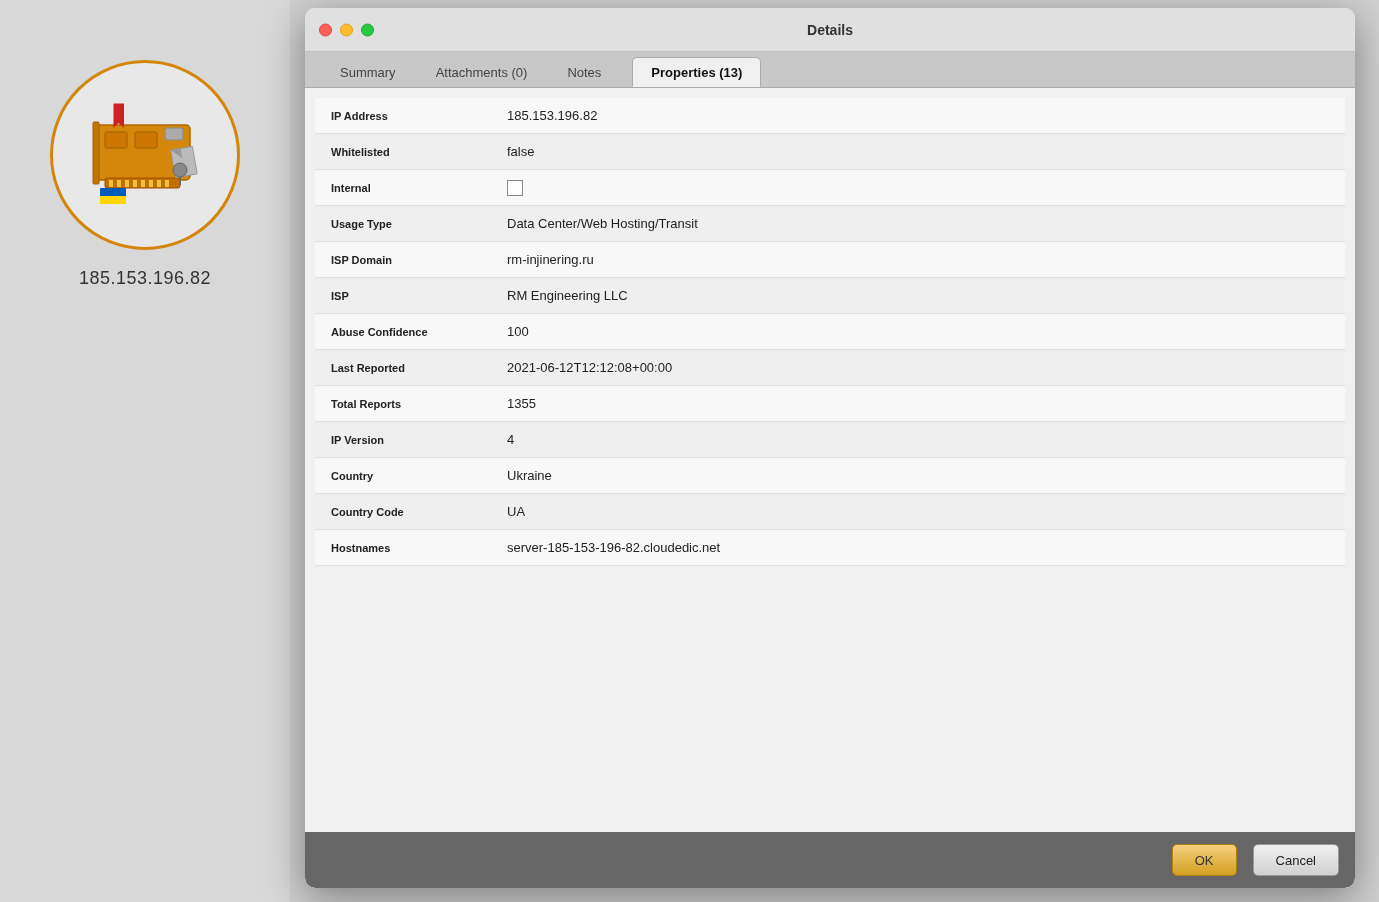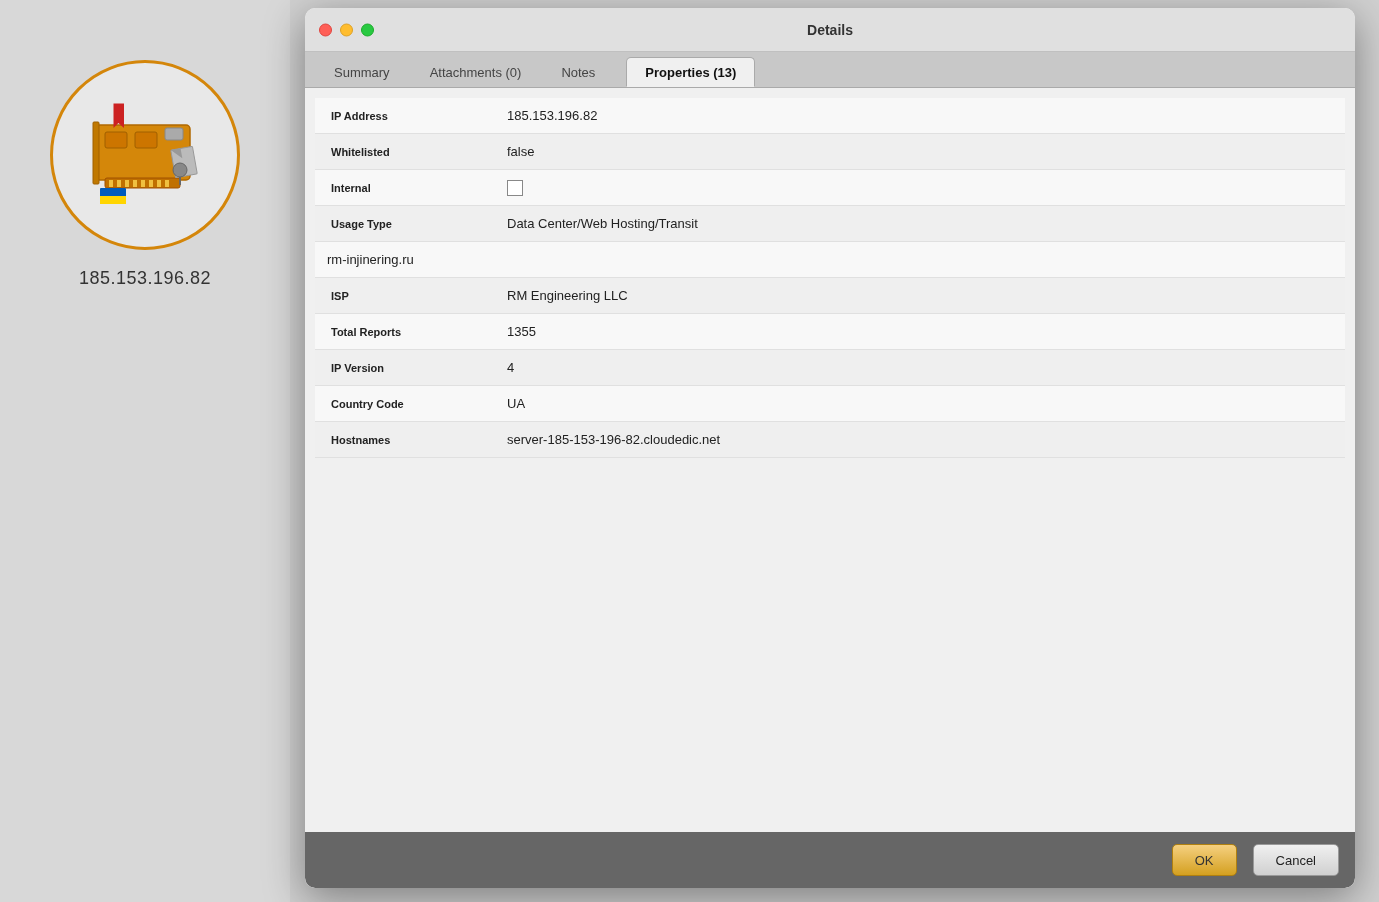--- a/index.html
+++ b/index.html
@@ -106,21 +106,21 @@
     .tl-red { background: #ff5f57; border: 1px solid #e0443e; }
     .tl-yellow { background: #ffbd2e; border: 1px solid #dea123; }
     .tl-green { background: #28c941; border: 1px solid #1aab29; }
 
     
     .tab-bar {
       height: 36px;
       background: #c8c8c8;
       display: flex;
       align-items: flex-end;
-      padding: 0 10px;
+      padding: 0 16px;
       border-bottom: 1px solid #aaa;
     }
 
     .tab {
       height: 30px;
       padding: 0 18px;
       display: flex;
       align-items: center;
       font-size: 13px;
       color: #444;
@@ -324,33 +324,46 @@
         </div>
         <div class="prop-row">
           <div class="prop-key">Internal</div>
           <div class="prop-value"><span class="checkbox-display"></span></div>
         </div>
         <div class="prop-row">
           <div class="prop-key">Usage Type</div>
           <div class="prop-value">Data Center/Web Hosting/Transit</div>
         </div>
         <div class="prop-row">
+          <div class="prop-key">ISP Domain</div>
           <div class="prop-value">rm-injinering.ru</div>
         </div>
         <div class="prop-row">
           <div class="prop-key">ISP</div>
           <div class="prop-value">RM Engineering LLC</div>
         </div>
         <div class="prop-row">
+          <div class="prop-key">Abuse Confidence</div>
+          <div class="prop-value">100</div>
+        </div>
+        <div class="prop-row">
+          <div class="prop-key">Last Reported</div>
+          <div class="prop-value">2021-06-12T12:12:08+00:00</div>
+        </div>
+        <div class="prop-row">
           <div class="prop-key">Total Reports</div>
           <div class="prop-value">1355</div>
         </div>
         <div class="prop-row">
           <div class="prop-key">IP Version</div>
           <div class="prop-value">4</div>
+        </div>
+        <div class="prop-row">
+          <div class="prop-key">Country</div>
+          <div class="prop-value">Ukraine</div>
         </div>
         <div class="prop-row">
           <div class="prop-key">Country Code</div>
           <div class="prop-value">UA</div>
         </div>
         <div class="prop-row">
           <div class="prop-key">Hostnames</div>
           <div class="prop-value">server-185-153-196-82.cloudedic.net</div>
         </div>
       </div>

